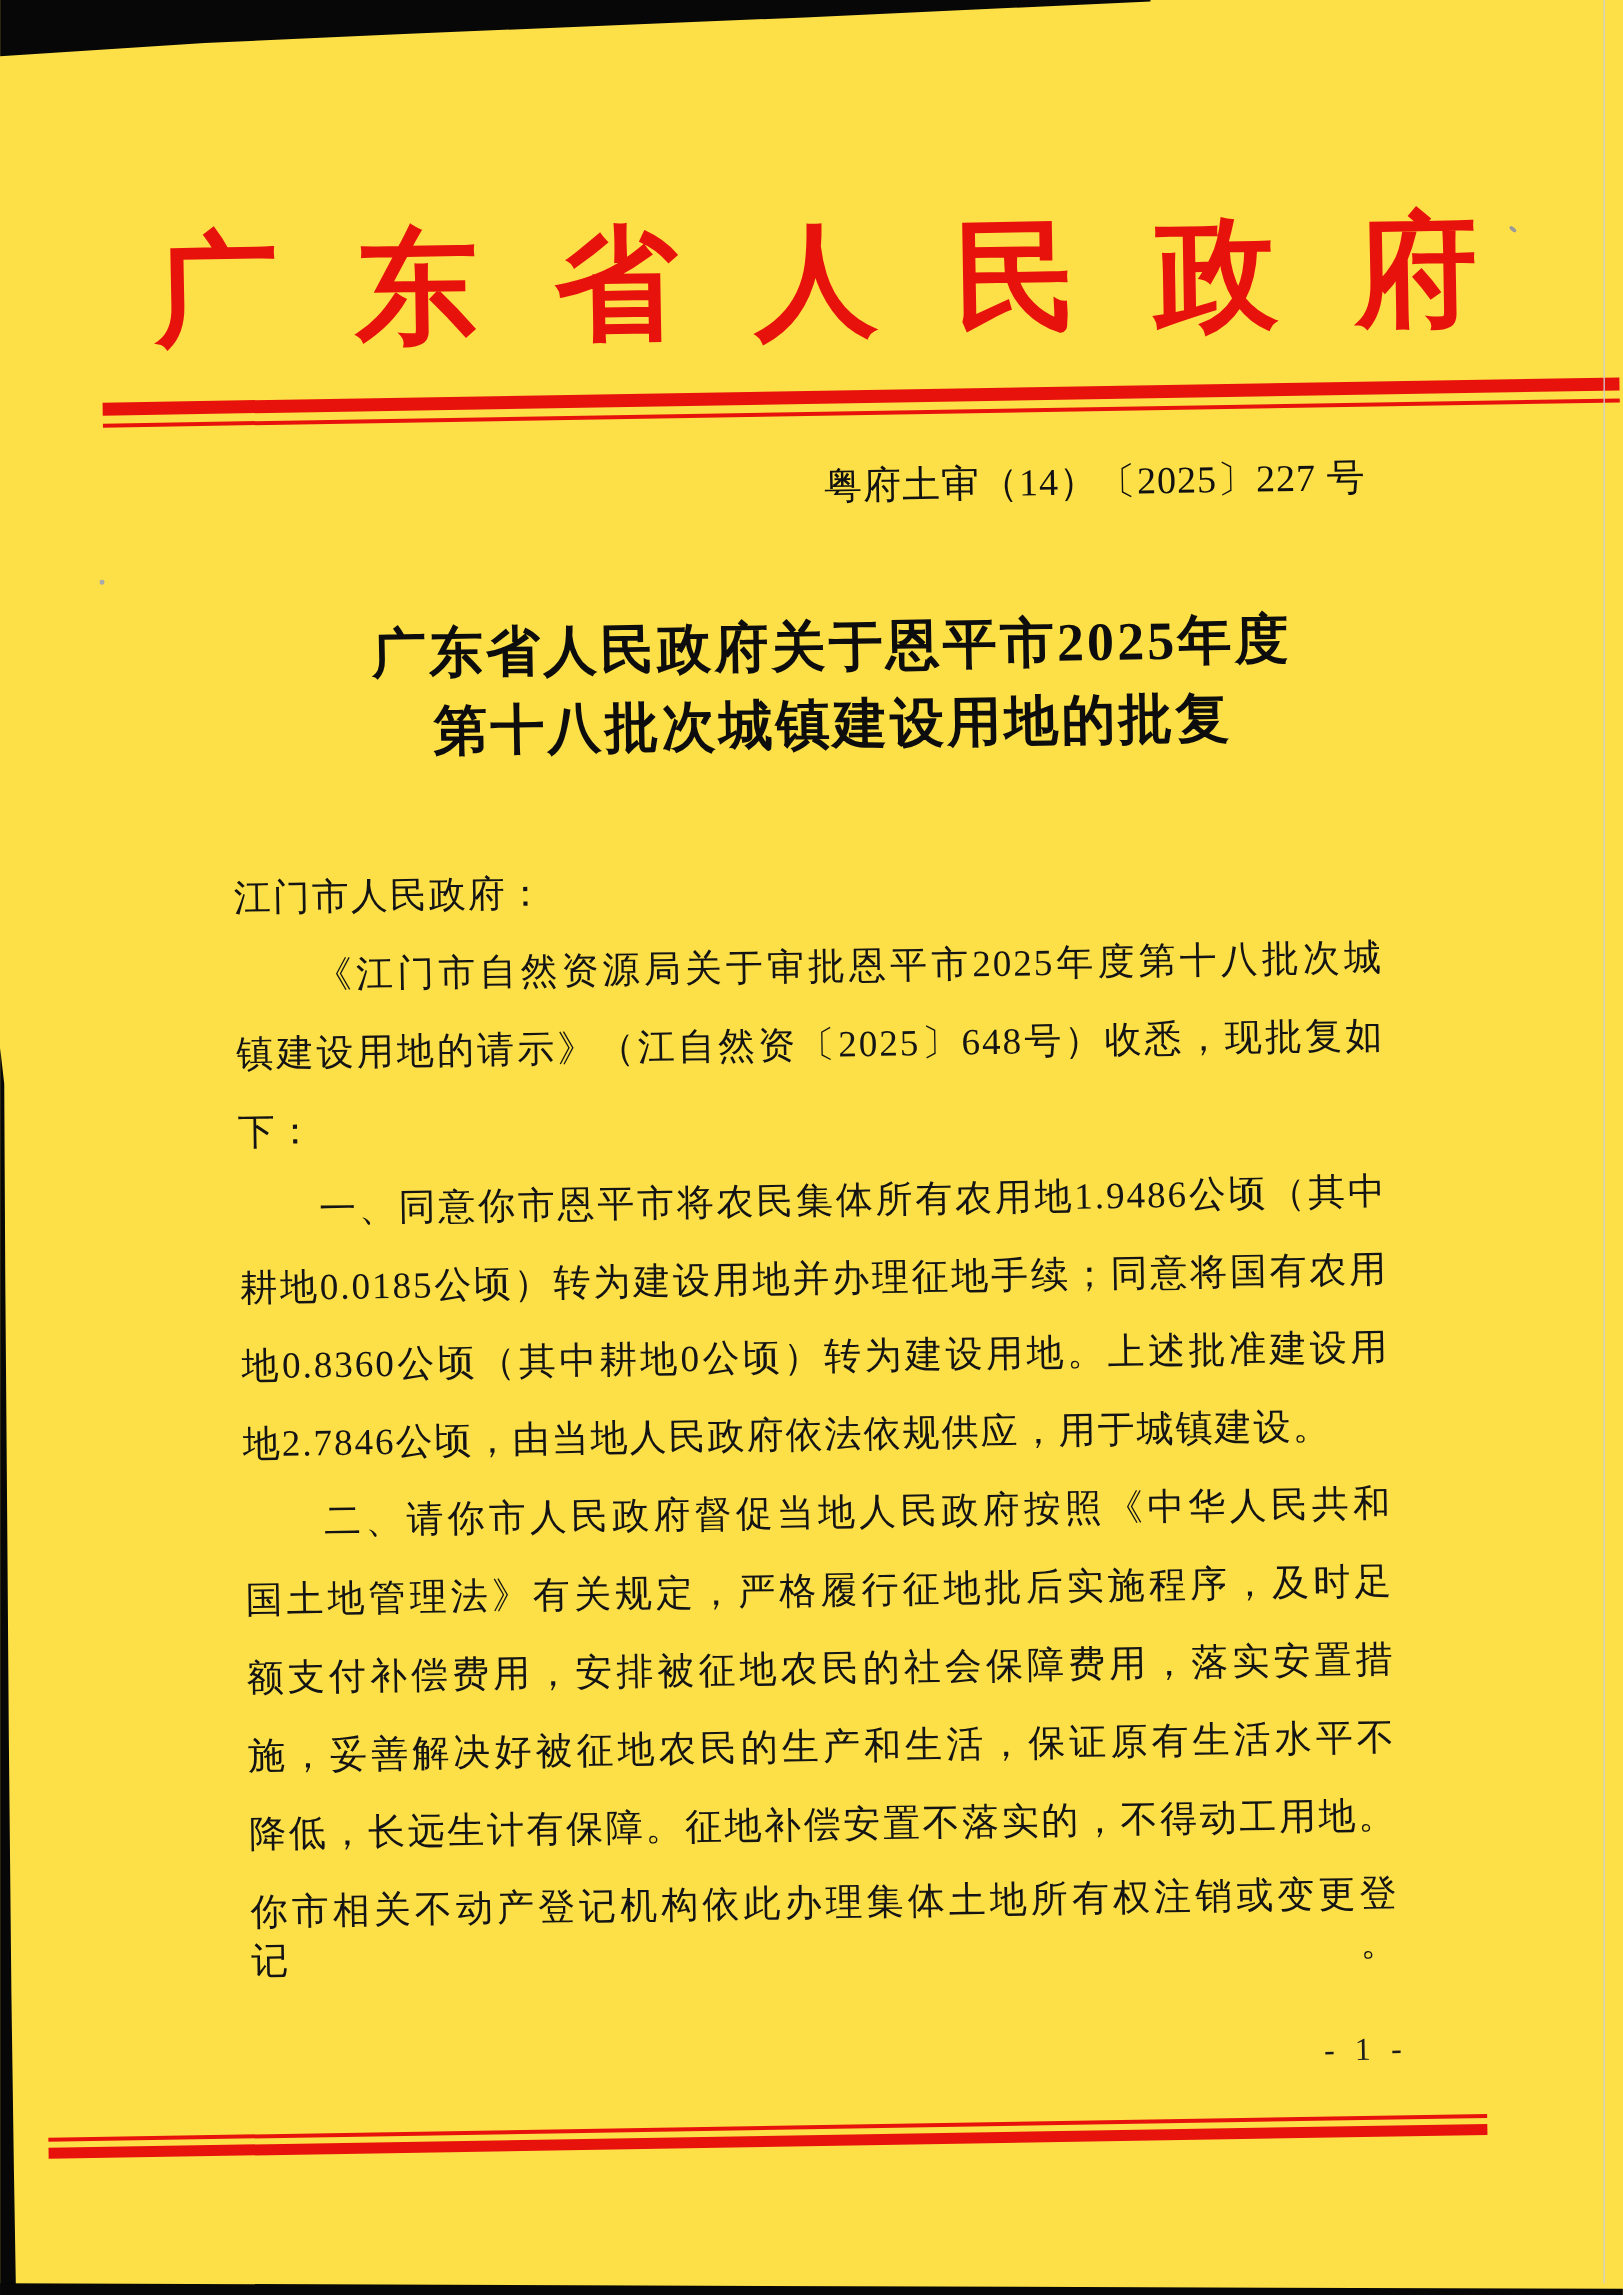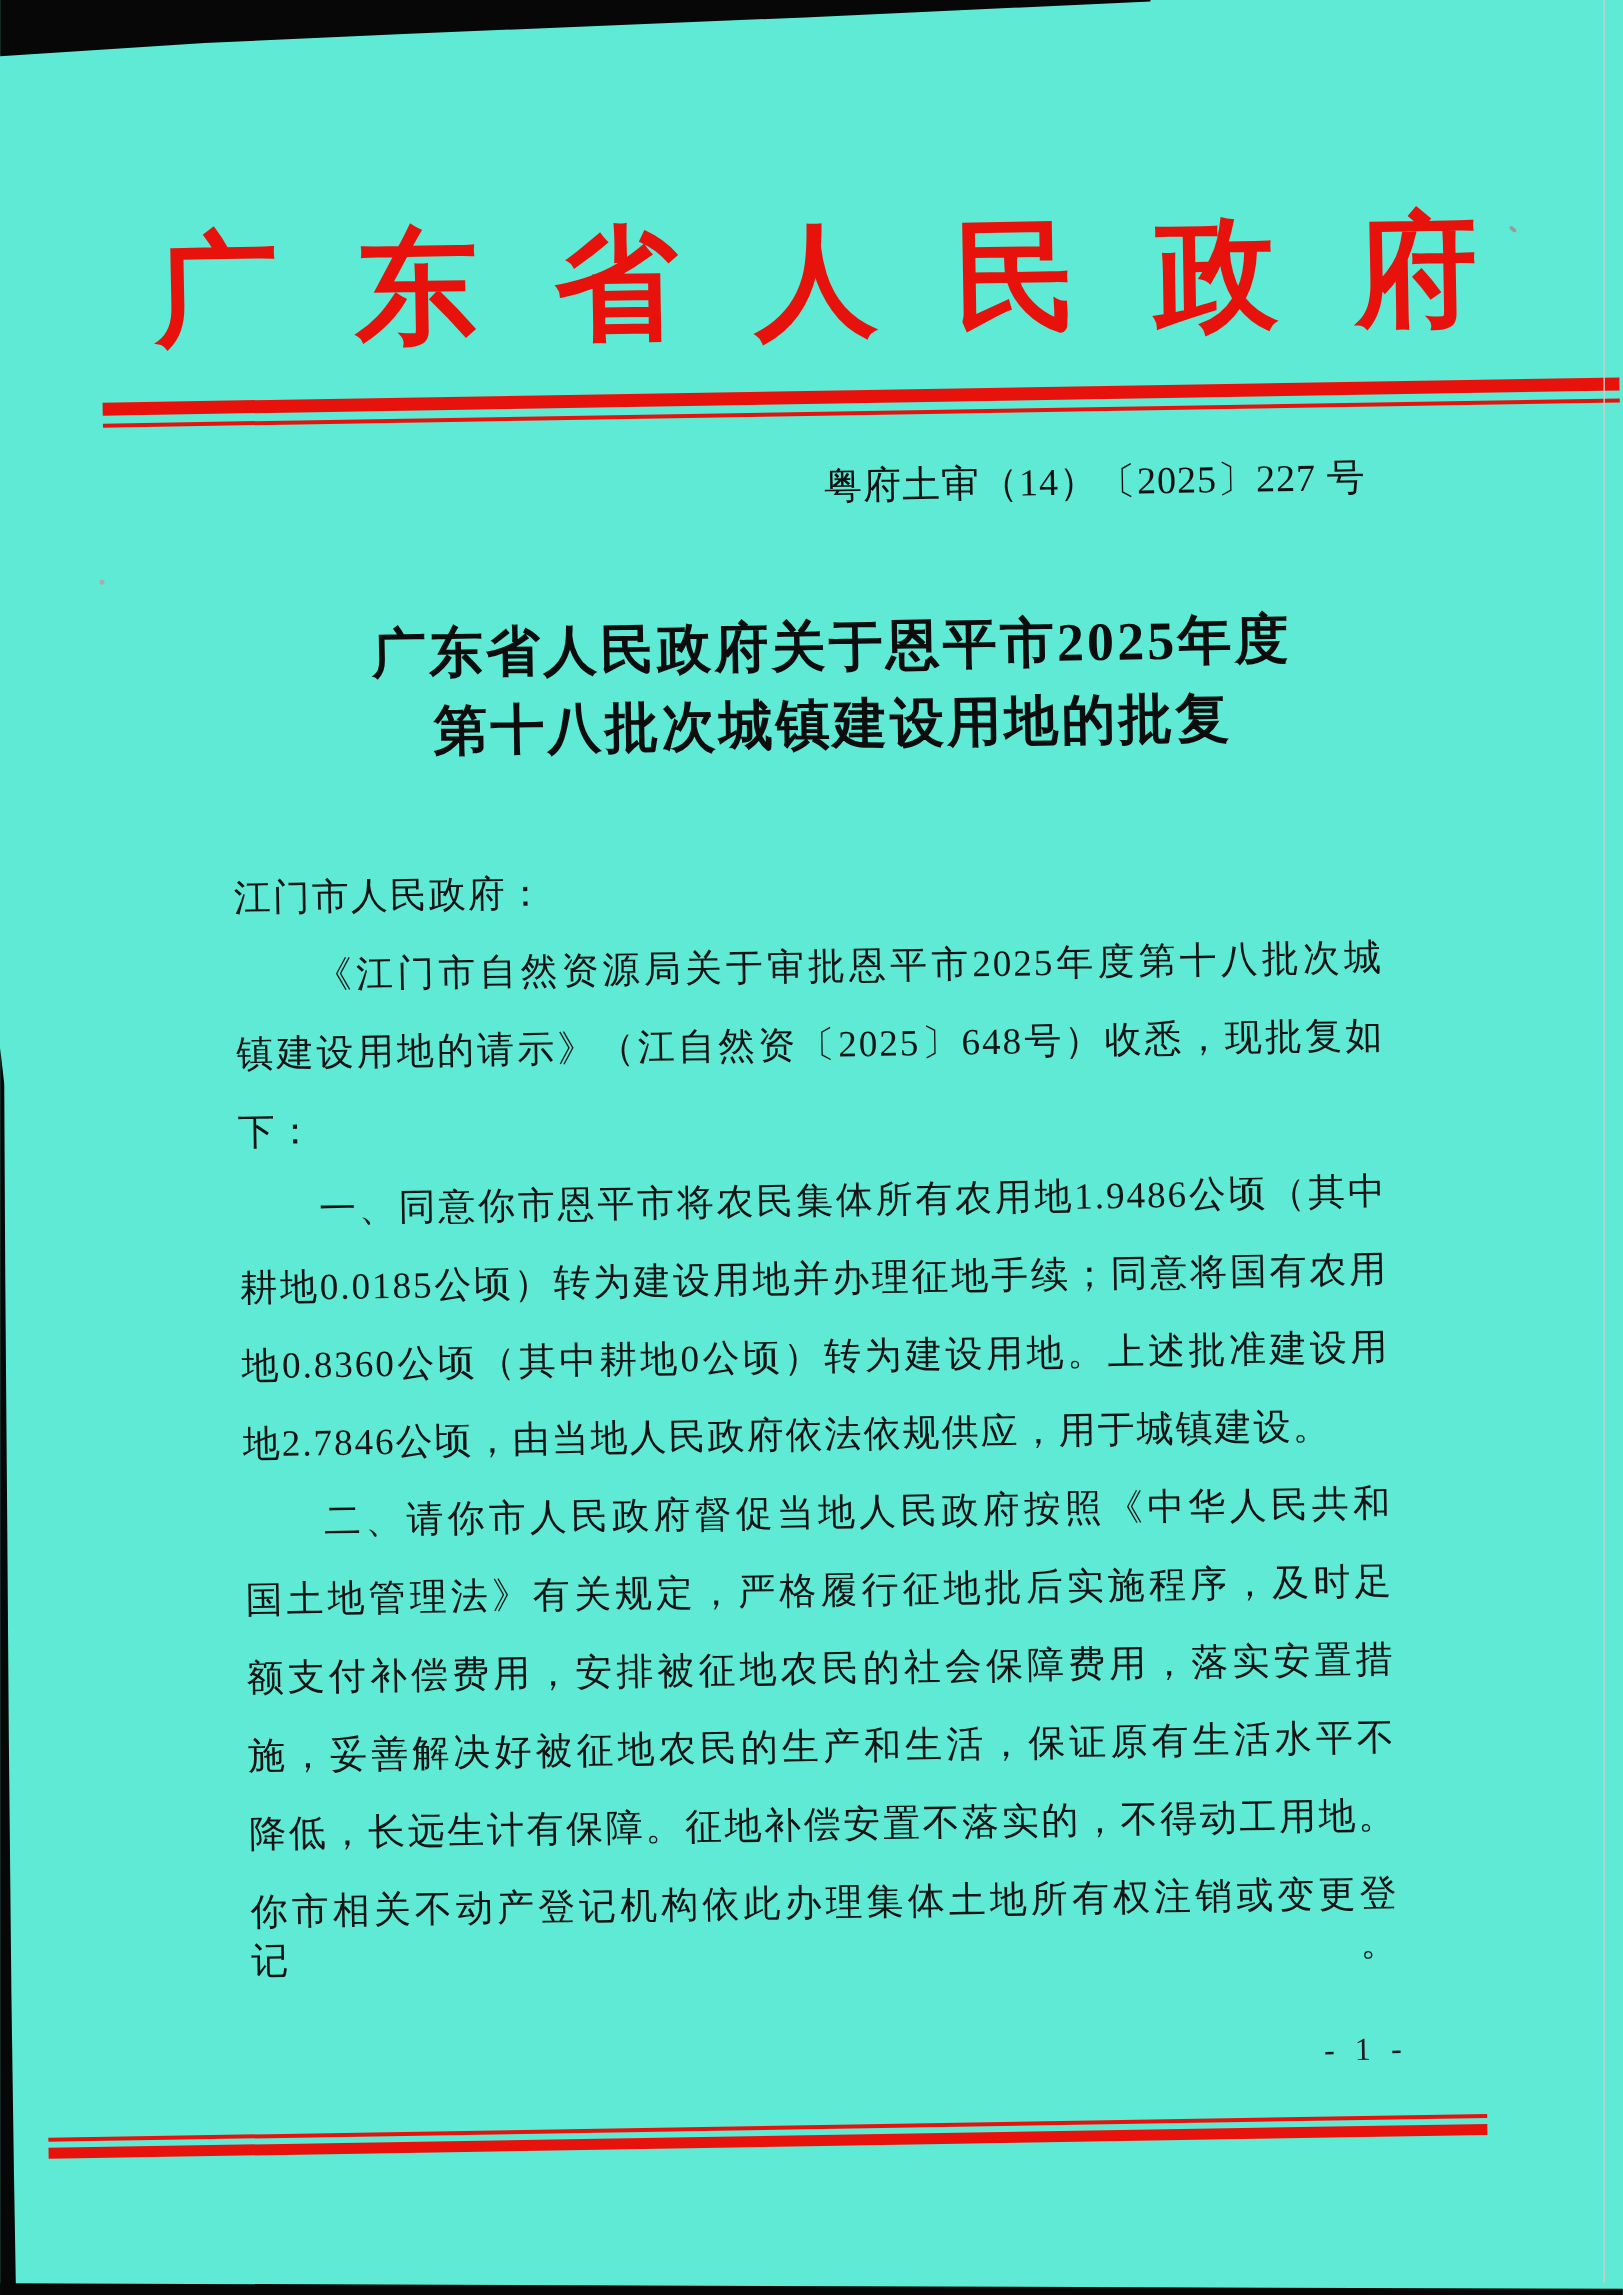--- a/index.html
+++ b/index.html
@@ -1,17 +1,17 @@
 <!DOCTYPE html>
 <html style="font-size:8.2px"><head>
 <meta charset="utf-8">
 <style>
   html,body{margin:0;padding:0;background:#ffffff;}
   .page{
-    position:relative;width:1623px;height:2295px;background:#5eead4;overflow:hidden;
+    position:relative;width:1623px;height:2295px;background:#fde047;overflow:hidden;
     font-family:"Liberation Serif","DejaVu Serif",serif;
   }
   
   .scan{
     position:absolute;left:0;top:0;width:1623px;height:2295px;
     transform:rotate(-0.95deg);
     transform-origin:812px 1147px;
   }
   .hdr{
     position:absolute;left:169px;top:215px;

